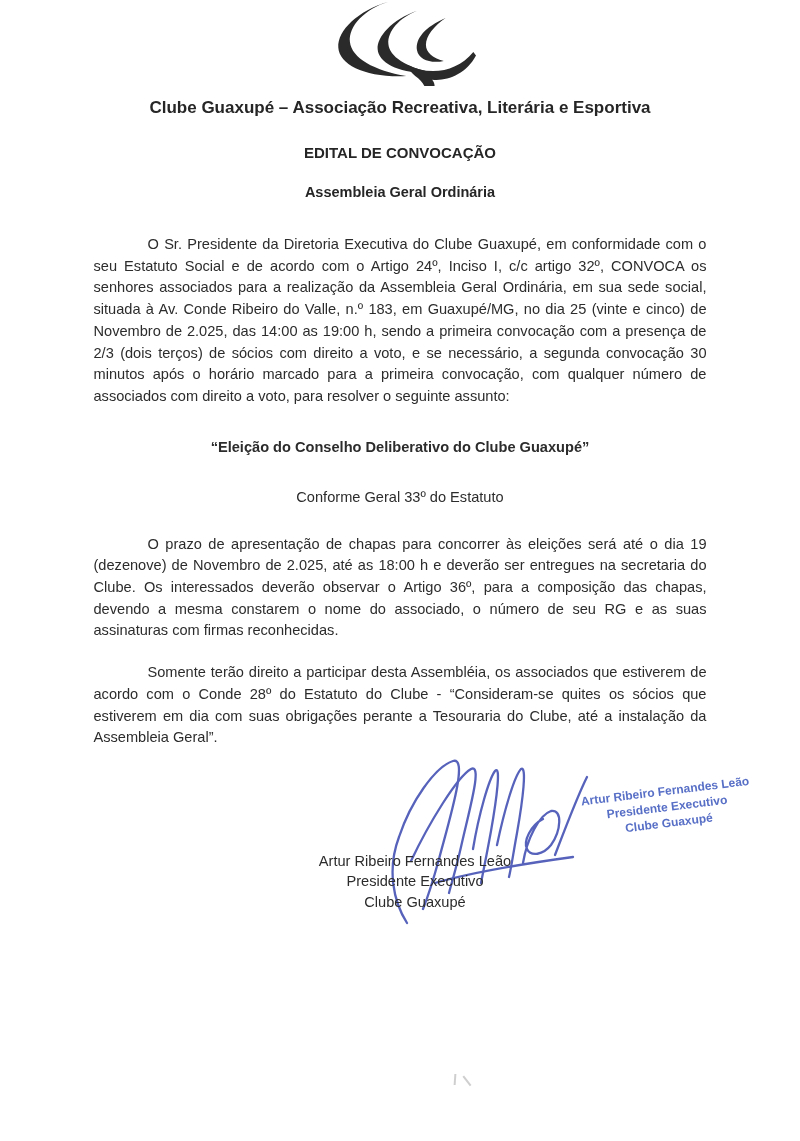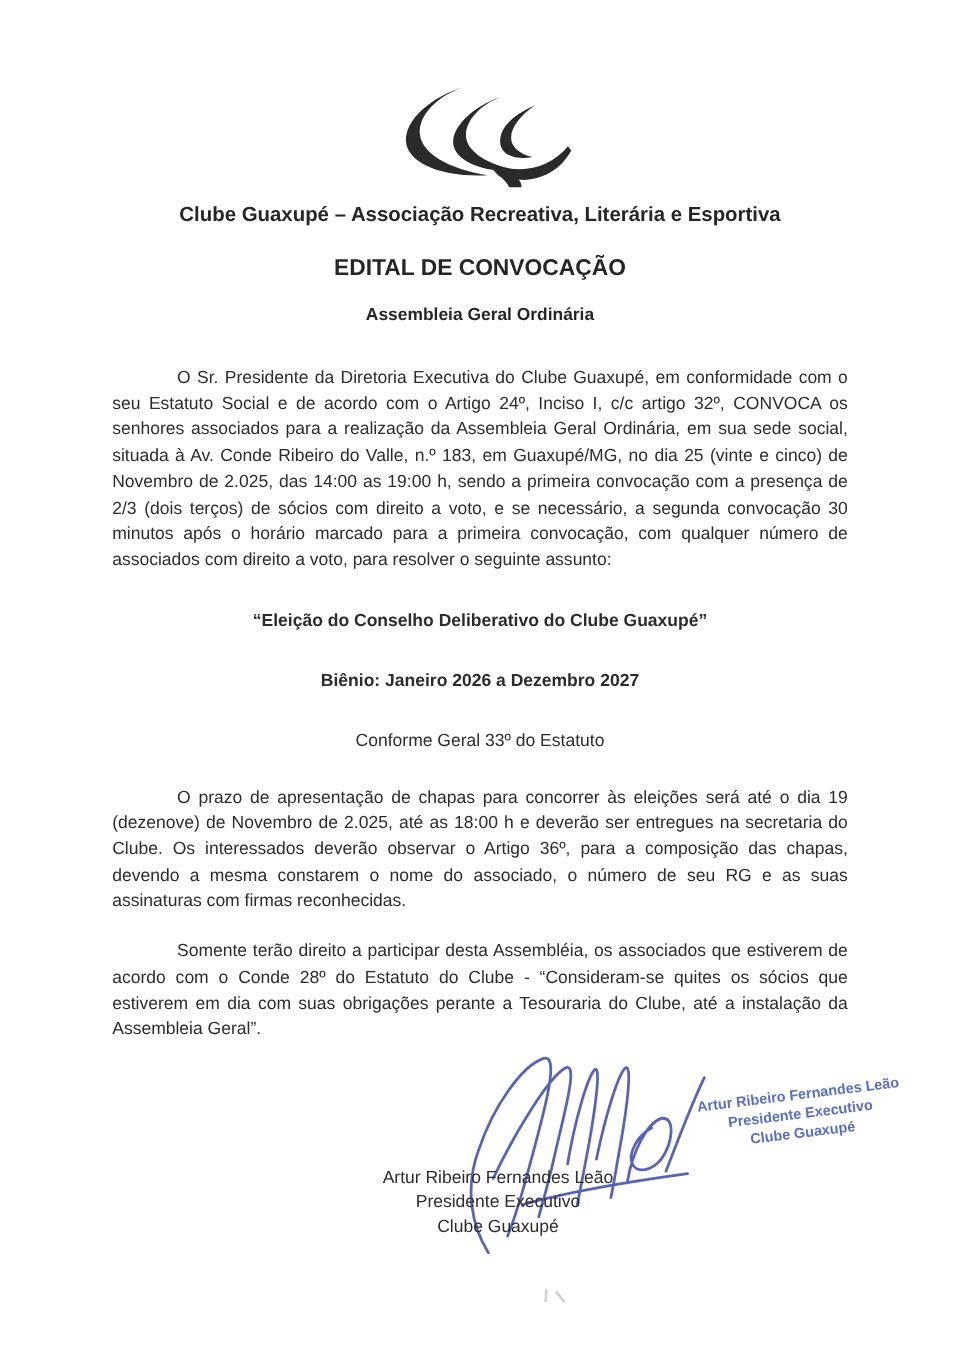--- a/index.html
+++ b/index.html
@@ -5,30 +5,29 @@
   html,body{margin:0;padding:0;background:#e8e8e8;}
   .page{
     position:relative;
     width:800px;height:1141px;
     margin:0 auto;
     background:#ffffff;
     overflow:hidden;
     font-family:"Liberation Sans","DejaVu Sans",sans-serif;
     color:#2c2c2c;
     box-sizing:border-box;
-    padding-top:70px;
   }
   .logo-wrap{text-align:center;margin-bottom:8px;}
   .logo-wrap svg{display:inline-block;}
   .org{
     text-align:center;font-weight:bold;font-size:17px;line-height:20px;
     color:#262626;
   }
   .title{
-    text-align:center;font-weight:bold;font-size:19px;line-height:22px;
+    text-align:center;font-weight:bold;font-size:15px;line-height:22px;
     margin-top:24px;color:#262626;
   }
   .subtitle{
     text-align:center;font-weight:bold;font-size:14.5px;line-height:16px;
     margin-top:20px;color:#262626;
   }
   .body{
     width:613px;margin:34px auto 0;
     font-size:14.6px;line-height:21.7px;
   }
@@ -92,21 +91,20 @@
   <div class="title">EDITAL DE CONVOCAÇÃO</div>
 
   <div class="subtitle">Assembleia Geral Ordinária</div>
 
   <div class="body">
 
     <p><span>O Sr. Presidente da Diretoria Executiva do Clube Guaxupé, em conformidade com o seu Estatuto Social e de acordo com o Artigo 24º, Inciso I, c/c artigo 32º, </span><span class="b">CONVOCA</span><span> os senhores associados para a realização da </span><span class="b">Assembleia Geral Ordinária</span><span>, em sua sede social, situada à Av. Conde Ribeiro do Valle, n.º 183, em Guaxupé/MG, no dia </span><span class="b">25 (vinte e cinco) de Novembro de 2.025</span><span>, das 14:00 as 19:00 h, sendo a primeira convocação com a presença de 2/3 (dois terços) de sócios com direito a voto, e se necessário, a segunda convocação 30 minutos após o horário marcado para a primeira convocação, com qualquer número de associados com direito a voto, para resolver o seguinte assunto:</span></p>
 
     <div class="notice">
       <div class="nl1">“Eleição do Conselho Deliberativo do Clube Guaxupé”</div>
-      <div class="nl2">Biênio: Janeiro 2026 a Dezembro 2027</div>
       <div class="nl3">Conforme Geral 33º do Estatuto</div>
     </div>
 
     <p><span>O prazo de apresentação de chapas para concorrer às eleições será até o dia 19 </span><span class="b">(dezenove) de Novembro de 2.025</span><span>, até as 18:00 h e deverão ser entregues na secretaria do Clube. Os interessados deverão observar o Artigo 36º, para a composição das chapas, devendo a mesma constarem o nome do associado, o número de seu RG e as suas assinaturas com firmas reconhecidas.</span></p>
 
     <p class="p3">Somente terão direito a participar desta Assembléia, os associados que estiverem de acordo com o Conde 28º do Estatuto do Clube - “Consideram-se quites os sócios que estiverem em dia com suas obrigações perante a Tesouraria do Clube, até a instalação da Assembleia Geral”.</p>
 
 
 
     <div class="sig-area">

